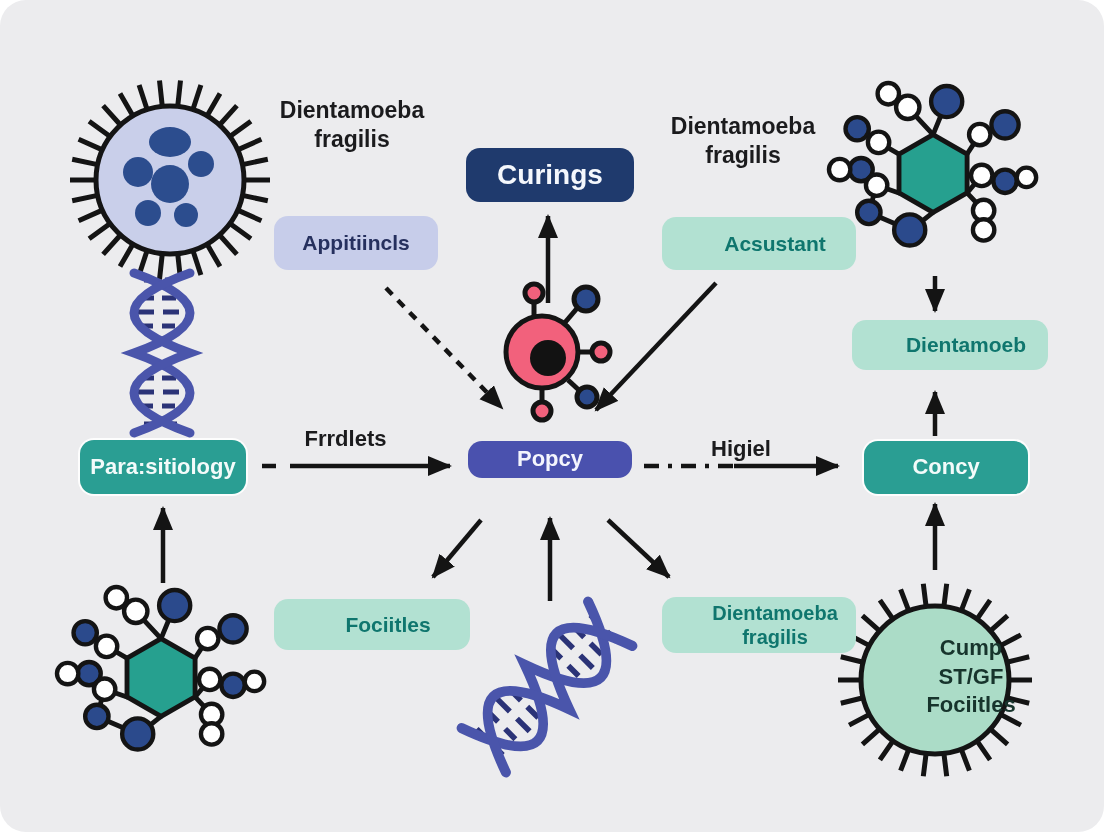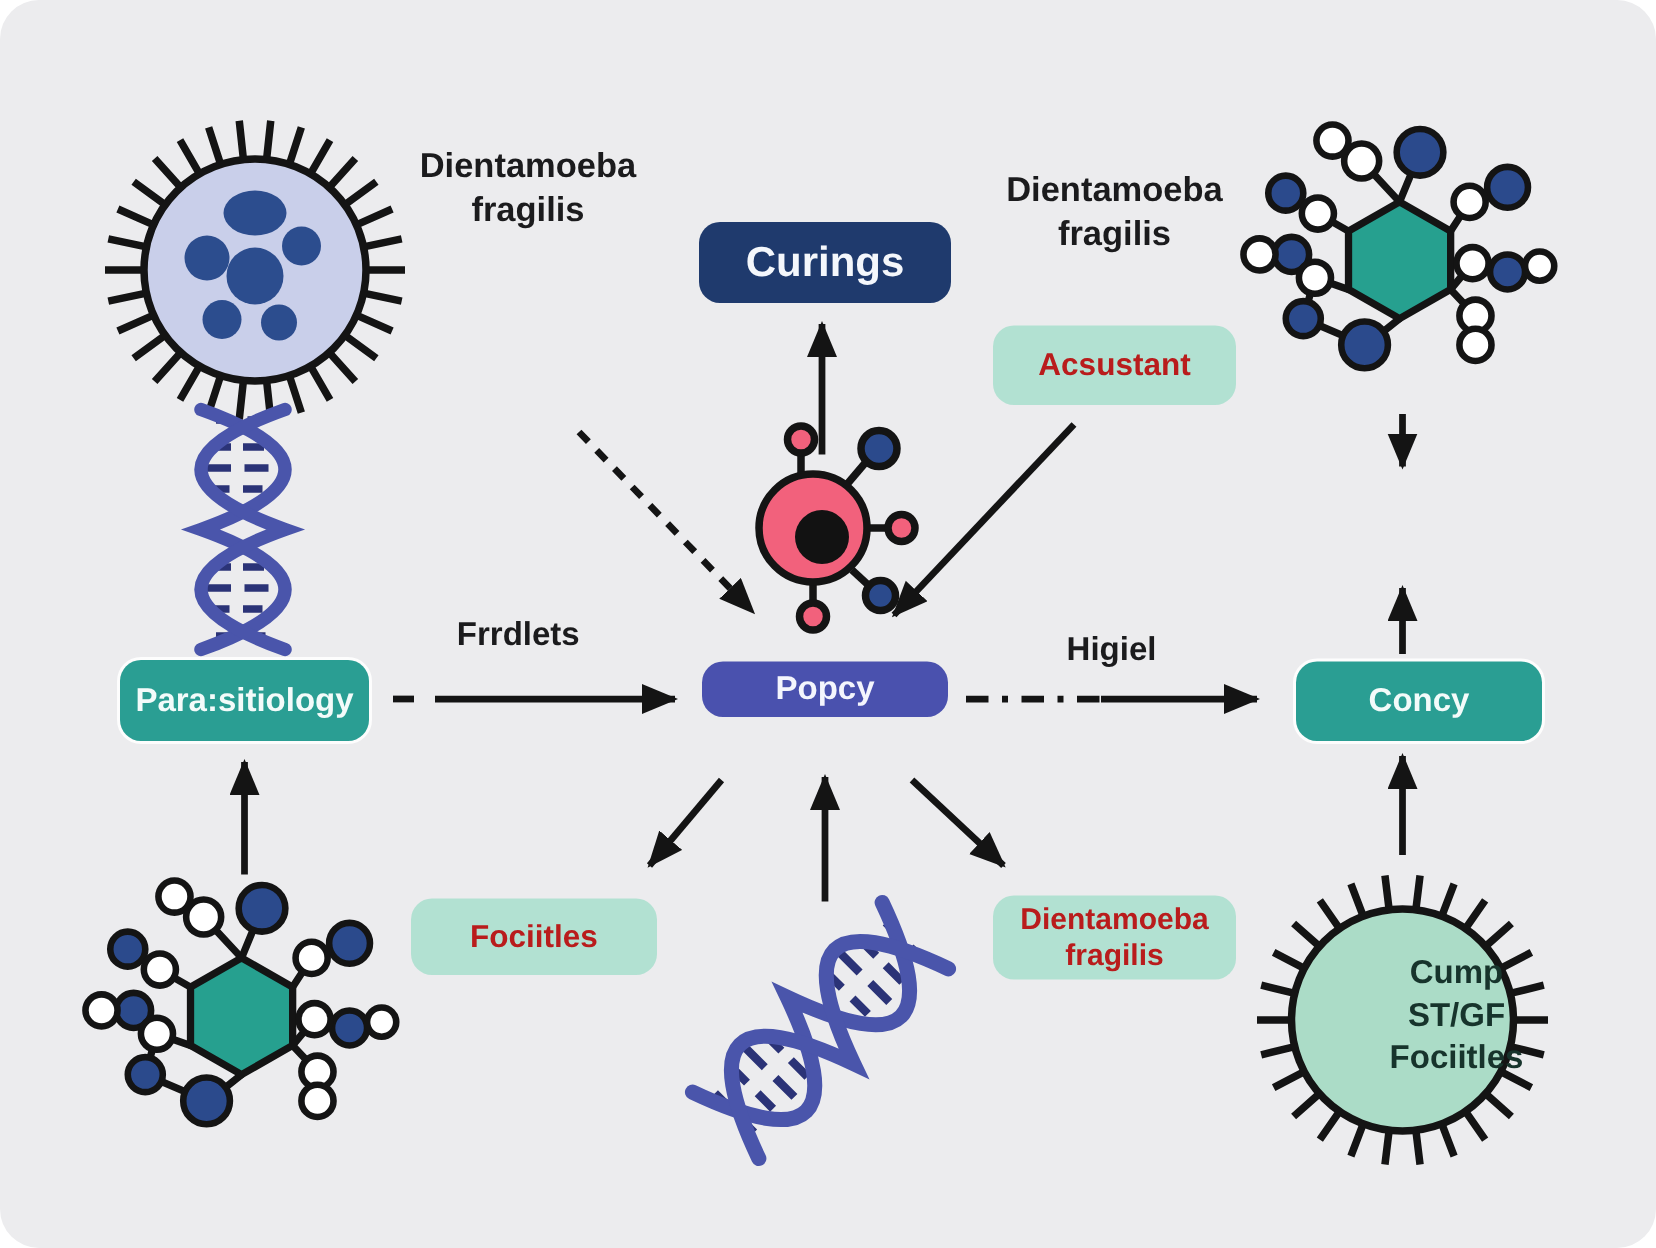--- a/index.html
+++ b/index.html
@@ -1,26 +1,26 @@
 <!DOCTYPE html>
 <html><head>
 <meta charset="utf-8">
 <style>
   html,body{margin:0;padding:0;background:#ffffff;font-family:"Liberation Sans",sans-serif;}
   .canvas{position:relative;width:1104px;height:832px;background:#ececee;border-radius:26px;overflow:hidden;}
   .abs{position:absolute;}
   .pre{white-space:pre-line;}
   .free-label{font-size:23px;font-weight:600;color:#1b1b1d;text-align:center;line-height:1.28;}
-  .edge-label{font-size:22px;font-weight:600;color:#1b1b1d;text-align:center;}
+  .edge-label{font-size:22px;font-weight:600;color:#1b1b1d;text-align:center;margin-top:16px;}
   .node{display:flex;align-items:center;justify-content:center;border-radius:14px;
         font-weight:600;font-size:21px;text-align:center;line-height:1.2;}
   .node.navy{background:#1f3a6d;color:#f4f7fc;font-size:28px;}
   .node.indigo{background:#4a51ae;color:#f4f5fd;font-size:22px;}
   .node.teal{background:#2a9e93;color:#f3fbfa;font-size:22px;box-shadow:0 0 0 2px #fdfdfd;}
-  .node.mint{background:#b2e1d2;color:#b91c1c;}
+  .node.mint{background:#b2e1d2;color:#0f766e;padding-left:32px;}
   .node.peri{background:#c7cdea;color:#26305e;}
   .circle-label{font-size:22px;font-weight:600;color:#17342c;text-align:center;line-height:1.3;padding-left:36px;}
   svg{display:block;overflow:visible;}
   g[data-spikes] path{stroke:#141414;stroke-width:5;fill:none;}
   .bond{stroke:#141414;stroke-width:5;stroke-linecap:round;}
   .arrow{stroke:#141414;stroke-width:4.5;fill:none;}
 </style>
 </head>
 <body>
 
@@ -206,22 +206,24 @@
 ST/GF
 Fociitles</div>
 
   <div class="abs free-label pre" style="left:242px;top:96px;width:220px;">Dientamoeba
 fragilis</div>
   <div class="abs free-label pre" style="left:633px;top:112px;width:220px;">Dientamoeba
 fragilis</div>
   <div class="abs edge-label" style="left:283px;top:410px;width:125px;">Frrdlets</div>
   <div class="abs edge-label" style="left:691px;top:420px;width:100px;">Higiel</div>
 
+  <div class="abs node peri" style="left:274px;top:216px;width:164px;height:54px;">Appitiincls</div>
   <div class="abs node navy" style="left:466px;top:148px;width:168px;height:54px;">Curings</div>
   <div class="abs node mint" style="left:662px;top:217px;width:162px;height:53px;">Acsustant</div>
+  <div class="abs node mint" style="left:852px;top:320px;width:164px;height:50px;">Dientamoeb</div>
   <div class="abs node teal" style="left:80px;top:440px;width:166px;height:54px;">Para:sitiology</div>
   <div class="abs node indigo" style="left:468px;top:441px;width:164px;height:37px;">Popcy</div>
   <div class="abs node teal" style="left:852px;top:441px;width:164px;height:53px;margin-left:12px;">Concy</div>
   <div class="abs node mint" style="left:274px;top:599px;width:164px;height:51px;">Fociitles</div>
   <div class="abs node mint pre" style="left:662px;top:597px;width:162px;height:56px;font-size:20px;">Dientamoeba
 fragilis</div>
 
 </div>
 
 </body></html>

